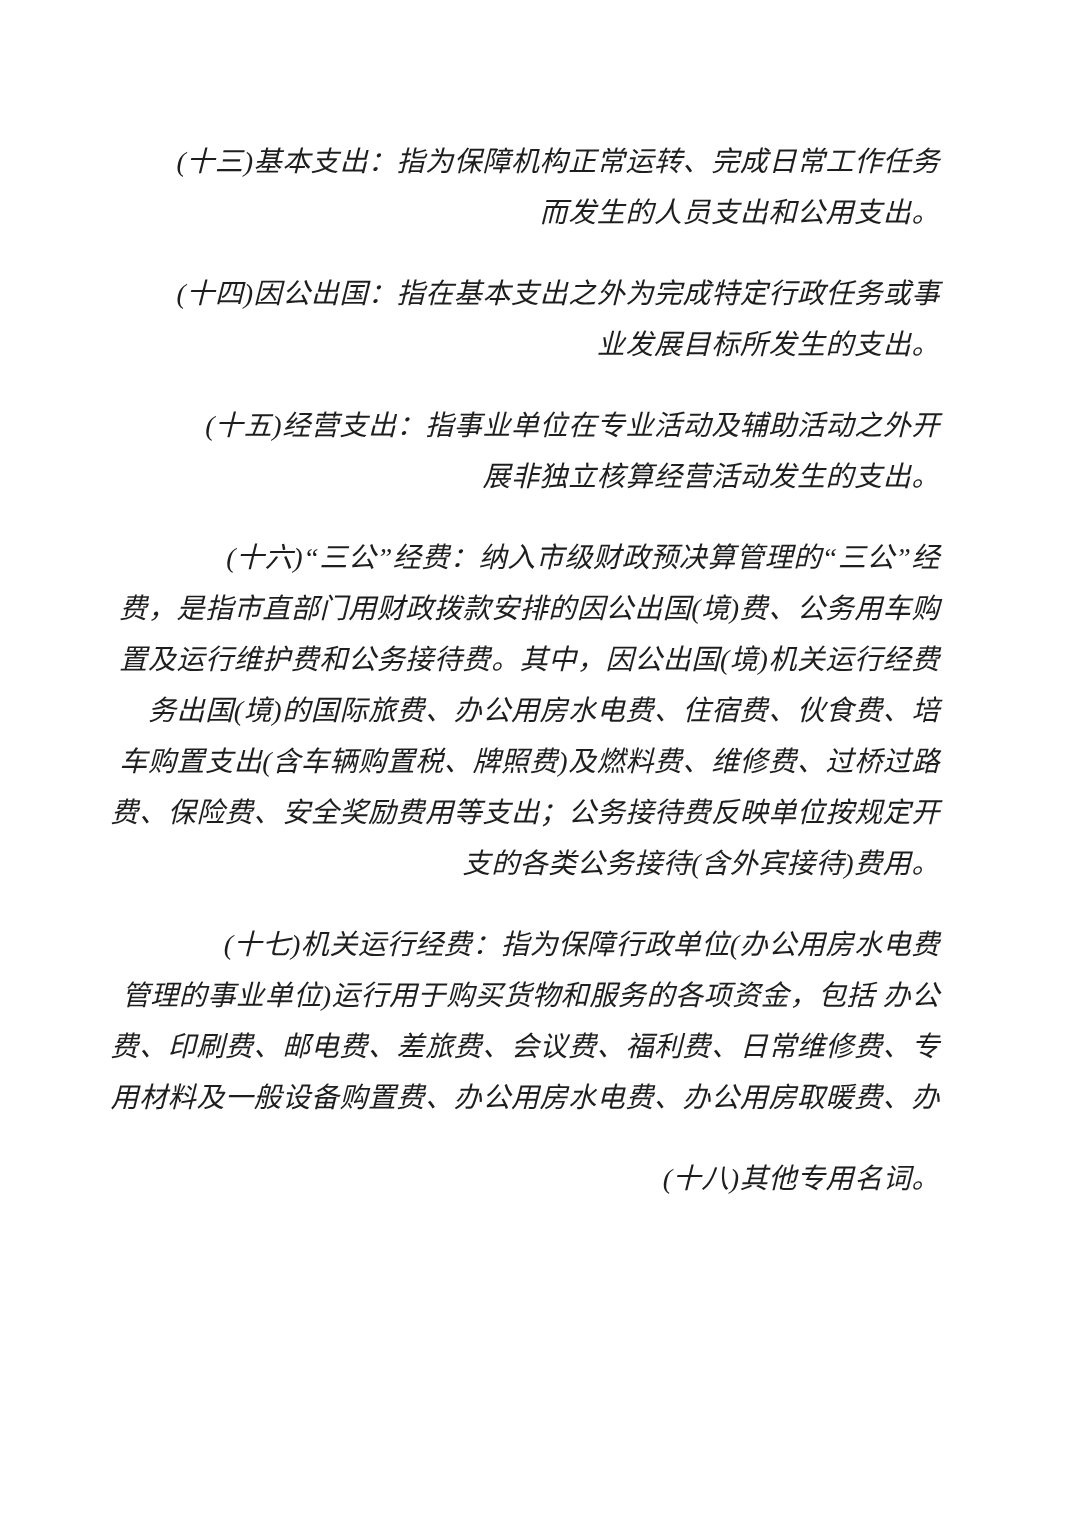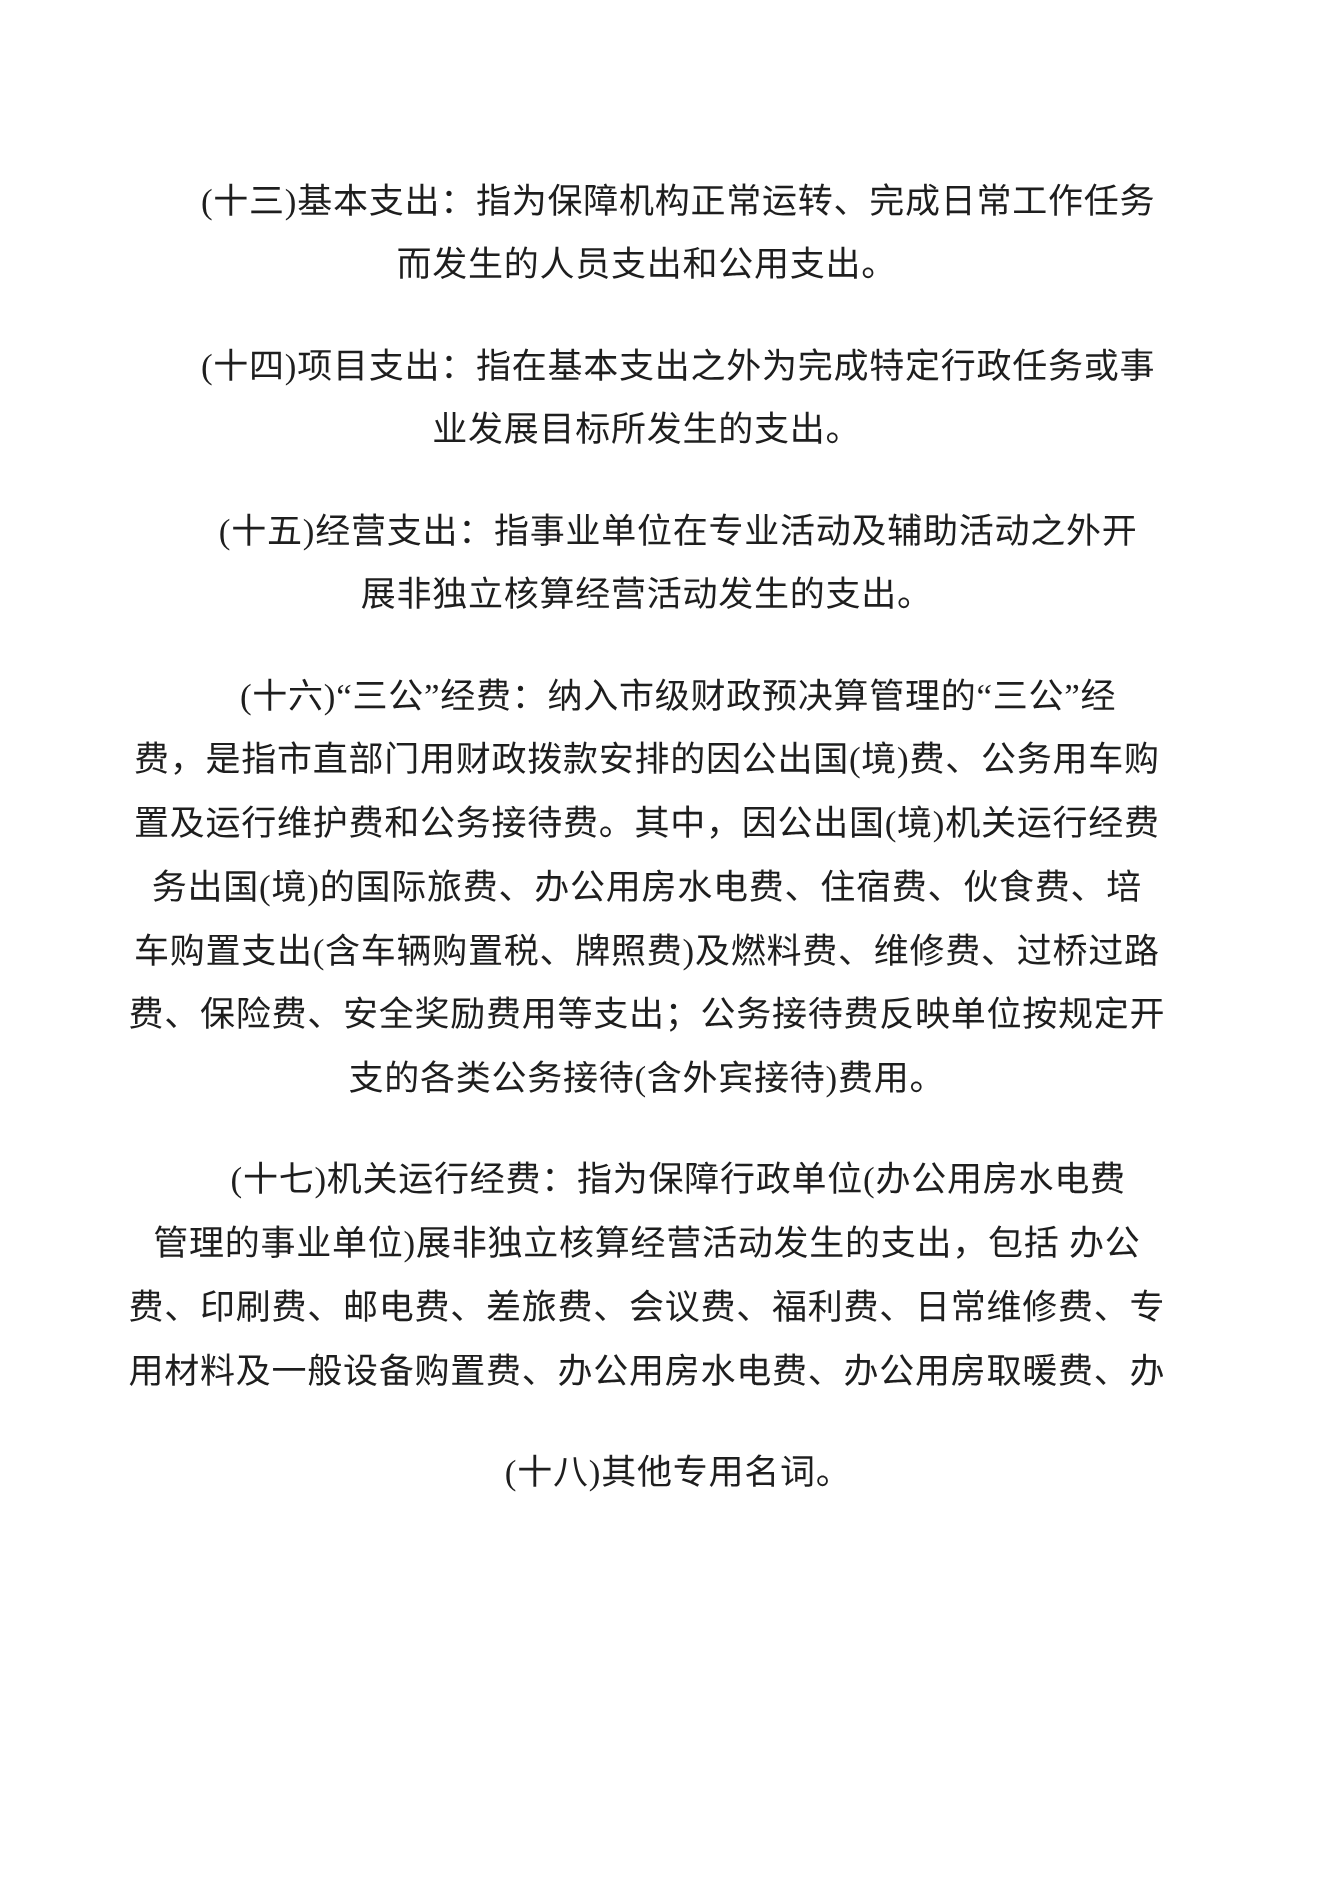--- a/index.html
+++ b/index.html
@@ -28,55 +28,56 @@
     line-height: 51px;
     letter-spacing: 0.6px;
   }
   p.para {
     margin: 0 0 30px 0;
     padding: 0;
   }
   .line {
     display: block;
     white-space: pre;
-    text-align: center;
+    text-align: right;
+    font-style: italic;
   }
   .line.first {
     text-indent: 50px;
   }
 </style>
 </head>
 <body>
 
 <div class="page">
   <div class="doc-body" style="color: rgb(30, 30, 30);">
       <p class="para">
         <span class="line first">(十三)基本支出：指为保障机构正常运转、完成日常工作任务</span>
         <span class="line">而发生的人员支出和公用支出。</span>
       </p>
       <p class="para">
-        <span class="line first">(十四)项目支出：指在基本支出之外为完成特定行政任务或事</span>
+        <span class="line first">(十四)因公出国：指在基本支出之外为完成特定行政任务或事</span>
         <span class="line">业发展目标所发生的支出。</span>
       </p>
       <p class="para">
         <span class="line first">(十五)经营支出：指事业单位在专业活动及辅助活动之外开</span>
         <span class="line">展非独立核算经营活动发生的支出。</span>
       </p>
       <p class="para">
         <span class="line first">(十六)“三公”经费：纳入市级财政预决算管理的“三公”经</span>
         <span class="line">费，是指市直部门用财政拨款安排的因公出国(境)费、公务用车购</span>
         <span class="line">置及运行维护费和公务接待费。其中，因公出国(境)机关运行经费</span>
         <span class="line">务出国(境)的国际旅费、办公用房水电费、住宿费、伙食费、培</span>
         <span class="line">车购置支出(含车辆购置税、牌照费)及燃料费、维修费、过桥过路</span>
         <span class="line">费、保险费、安全奖励费用等支出；公务接待费反映单位按规定开</span>
         <span class="line">支的各类公务接待(含外宾接待)费用。</span>
       </p>
       <p class="para">
         <span class="line first">(十七)机关运行经费：指为保障行政单位(办公用房水电费</span>
-        <span class="line">管理的事业单位)展非独立核算经营活动发生的支出，包括 办公</span>
+        <span class="line">管理的事业单位)运行用于购买货物和服务的各项资金，包括 办公</span>
         <span class="line">费、印刷费、邮电费、差旅费、会议费、福利费、日常维修费、专</span>
         <span class="line">用材料及一般设备购置费、办公用房水电费、办公用房取暖费、办</span>
       </p>
       <p class="para">
         <span class="line first">(十八)其他专用名词。</span>
       </p>
     </div>
 </div>
 
 </body></html>

